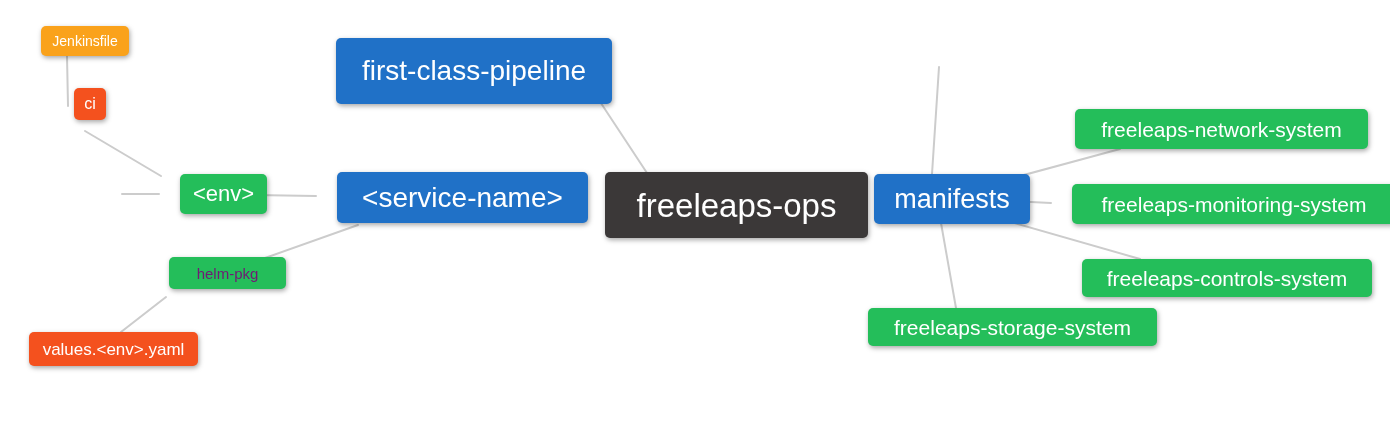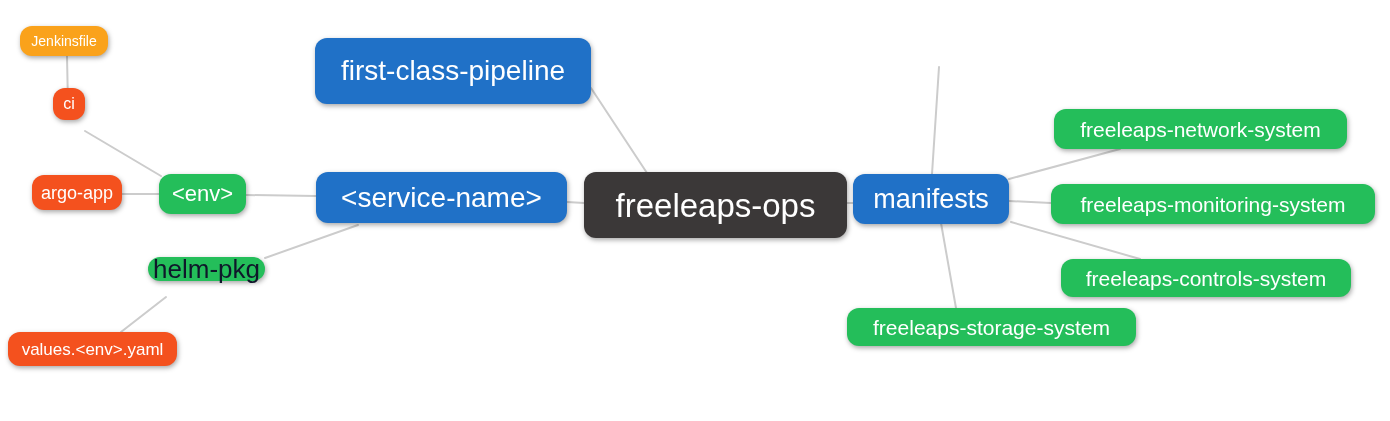--- a/index.html
+++ b/index.html
@@ -30,27 +30,28 @@
     width: 1390px;
     height: 421px;
     z-index: 2;
   }
   .node {
     position: absolute;
     display: flex;
     align-items: center;
     justify-content: center;
     color: #ffffff;
-    border-radius: 12px;
+    border-radius: 5px;
     box-shadow: 1px 2px 5px rgba(0,0,0,0.35);
     white-space: nowrap;
     cursor: default;
     line-height: 1;
     box-sizing: border-box;
     padding: 0 6px;
+    margin-left: 21px;
   }
 </style>
 </head>
 <body>
 
 <div id="canvas">
   <svg id="edge-layer" xmlns="http://www.w3.org/2000/svg" viewBox="0 0 1390 421">
       <line x1="67" y1="56" x2="68" y2="106" stroke="#CCCCCC" stroke-width="2" stroke-linecap="round"></line>
       <line x1="85" y1="131" x2="161" y2="176" stroke="#CCCCCC" stroke-width="2" stroke-linecap="round"></line>
       <line x1="122" y1="194" x2="159" y2="194" stroke="#CCCCCC" stroke-width="2" stroke-linecap="round"></line>
@@ -62,23 +63,22 @@
       <line x1="847" y1="203" x2="853" y2="203" stroke="#CCCCCC" stroke-width="2" stroke-linecap="round"></line>
       <line x1="932" y1="174" x2="939" y2="67" stroke="#CCCCCC" stroke-width="2" stroke-linecap="round"></line>
       <line x1="1009" y1="179" x2="1120" y2="149" stroke="#CCCCCC" stroke-width="2" stroke-linecap="round"></line>
       <line x1="1009" y1="201" x2="1051" y2="203" stroke="#CCCCCC" stroke-width="2" stroke-linecap="round"></line>
       <line x1="1011" y1="222" x2="1140" y2="259" stroke="#CCCCCC" stroke-width="2" stroke-linecap="round"></line>
       <line x1="941" y1="223" x2="956" y2="308" stroke="#CCCCCC" stroke-width="2" stroke-linecap="round"></line>
     </svg>
   <div id="node-layer">
       <div class="node" style="left: 20px; top: 26px; width: 88px; height: 30px; font-size: 14px; background: rgb(250, 162, 27); color: rgb(255, 255, 255);">Jenkinsfile</div>
       <div class="node" style="left: 53px; top: 88px; width: 32px; height: 32px; font-size: 16px; background: rgb(244, 81, 30); color: rgb(255, 255, 255);">ci</div>
-      <div class="node" style="left: 32px; top: 175px; width: 90px; height: 35px; font-size: 18px; background: rgb(244, 81, 30); color: rgb(255, 255, 255);">argo-app</div>
       <div class="node" style="left: 159px; top: 174px; width: 87px; height: 40px; font-size: 22px; background: rgb(36, 190, 90); color: rgb(255, 255, 255);">&lt;env&gt;</div>
-      <div class="node" style="left: 148px; top: 257px; width: 117px; height: 24px; font-size: 26px; background: rgb(36, 190, 90); color: #0f172a;">helm-pkg</div>
+      <div class="node" style="left: 148px; top: 257px; width: 117px; height: 32px; font-size: 15px; background: rgb(36, 190, 90); color: #701a75;">helm-pkg</div>
       <div class="node" style="left: 8px; top: 332px; width: 169px; height: 34px; font-size: 17px; background: rgb(244, 81, 30); color: rgb(255, 255, 255);">values.&lt;env&gt;.yaml</div>
       <div class="node" style="left: 315px; top: 38px; width: 276px; height: 66px; font-size: 28px; background: rgb(32, 113, 199); color: rgb(255, 255, 255);">first-class-pipeline</div>
       <div class="node" style="left: 316px; top: 172px; width: 251px; height: 51px; font-size: 28px; background: rgb(32, 113, 199); color: rgb(255, 255, 255);">&lt;service-name&gt;</div>
       <div class="node" style="left: 584px; top: 172px; width: 263px; height: 66px; font-size: 33px; background: rgb(59, 56, 56); color: rgb(255, 255, 255);">freeleaps-ops</div>
       <div class="node" style="left: 853px; top: 174px; width: 156px; height: 50px; font-size: 27px; background: rgb(32, 113, 199); color: rgb(255, 255, 255);">manifests</div>
       <div class="node" style="left: 1054px; top: 109px; width: 293px; height: 40px; font-size: 21px; background: rgb(36, 190, 90); color: rgb(255, 255, 255);">freeleaps-network-system</div>
       <div class="node" style="left: 1051px; top: 184px; width: 324px; height: 40px; font-size: 21px; background: rgb(36, 190, 90); color: rgb(255, 255, 255);">freeleaps-monitoring-system</div>
       <div class="node" style="left: 1061px; top: 259px; width: 290px; height: 38px; font-size: 21px; background: rgb(36, 190, 90); color: rgb(255, 255, 255);">freeleaps-controls-system</div>
       <div class="node" style="left: 847px; top: 308px; width: 289px; height: 38px; font-size: 21px; background: rgb(36, 190, 90); color: rgb(255, 255, 255);">freeleaps-storage-system</div>
     </div>

